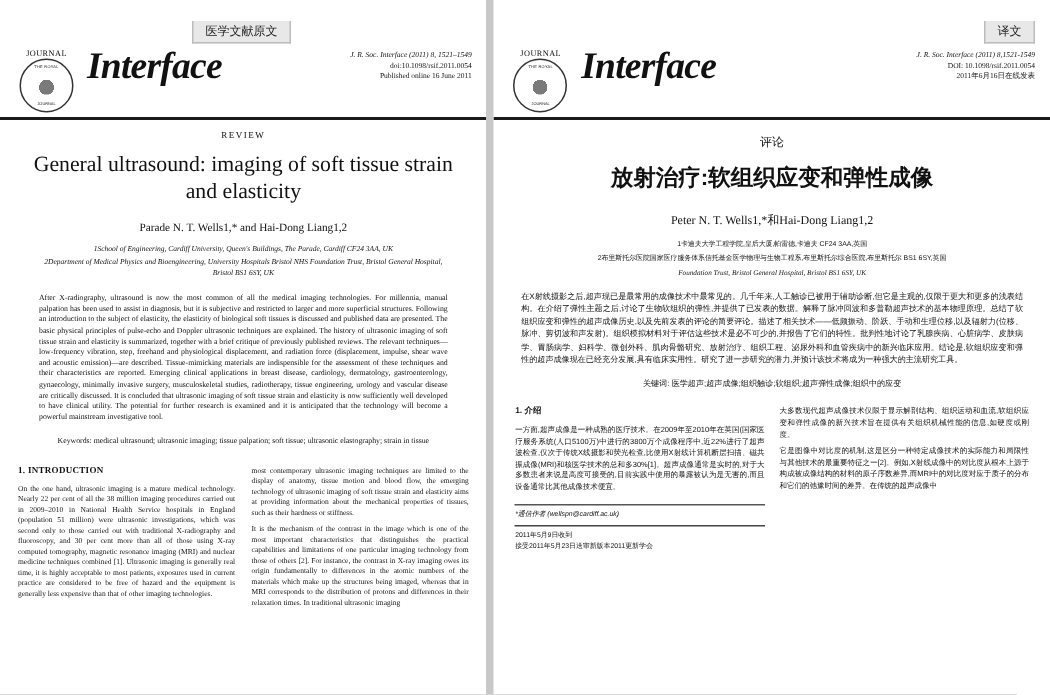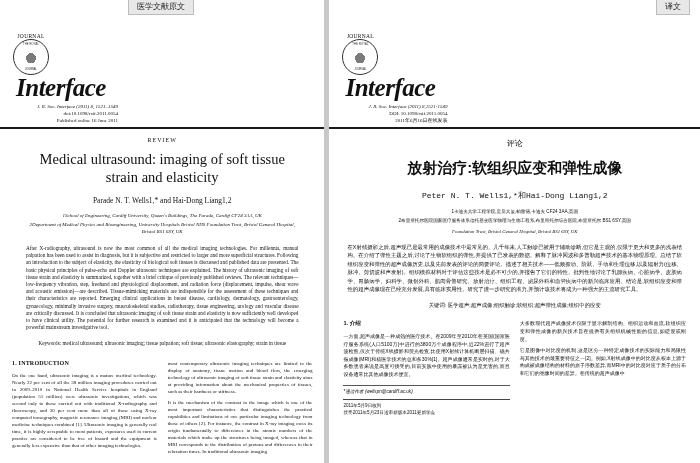--- a/index.html
+++ b/index.html
@@ -27,21 +27,21 @@
     width: 345px;
     height: 463px;
     margin-right: 5px;
   }
   .doc-right {
     width: 394px;
     height: 463px;
   }
   .tab-bar {
     position: absolute;
-    top: 0;
+    top: 14px;
     left: 0;
     width: 100%;
     height: 15px;
     pointer-events: none;
     text-align: right;
   }
   .tab-label {
     position: absolute;
     top: 0;
     font-family: "Liberation Sans", sans-serif;
@@ -56,21 +56,20 @@
   .tab-left-lbl { left: 128px; }
   .tab-right-lbl { right: 10px; }
 
   
   .hdr {
     display: flex;
     align-items: flex-start;
     padding: 18px 10px 0 10px;
     border-bottom: 2px solid #1a1a1a;
     padding-bottom: 3px;
-    flex-direction: column;
   }
   .hdr-logo {
     width: 42px;
     flex: none;
     text-align: center;
   }
   .logo-circle {
     width: 34px;
     height: 34px;
     border-radius: 50%;
@@ -218,21 +217,21 @@
     font-weight: bold;
     margin: 9px 16px 0 16px;
     color: #111;
     line-height: 20px;
   }
   .zh-authors {
     text-align: center;
     font-size: 8px;
     margin-top: 12px;
     color: #111;
-    font-family: Liberation Mono, monospace;
+    font-family: Liberation Serif, serif;
   }
   .zh-affil {
     text-align: center;
     font-size: 4.6px;
     line-height: 7px;
     margin: 7px 20px 0 20px;
     color: #111;
     font-family: "Liberation Sans", sans-serif;
   }
   .zh-affil-en {
@@ -318,21 +317,21 @@
         <div class="interface-word">Interface</div>
       </div>
       <div class="hdr-right">
         <div class="it">J. R. Soc. Interface (2011) 8, 1521–1549</div>
         <div>doi:10.1098/rsif.2011.0054</div>
         <div>Published online 16 June 2011</div>
       </div>
     </div>
 
     <div class="section-label">REVIEW</div>
-    <div class="art-title">Medical ultrasound: imaging of soft tissue strain and elasticity</div>
+    <div class="art-title">General ultrasound: imaging of soft tissue strain and elasticity</div>
     <div class="art-authors">Parade N. T. Wells1,* and Hai-Dong Liang1,2</div>
     <div class="art-affil">1School of Engineering, Cardiff University, Queen's Buildings, The Parade, Cardiff CF24 3AA, UK</div>
     <div class="art-affil" style="margin-top:2px;">2Department of Medical Physics and Bioengineering, University Hospitals Bristol NHS Foundation Trust, Bristol General Hospital, Bristol BS1 6SY, UK</div>
 
     <div class="abstract">After X-radiography, ultrasound is now the most common of all the medical imaging technologies. For millennia, manual palpation has been used to assist in diagnosis, but it is subjective and restricted to larger and more superficial structures. Following an introduction to the subject of elasticity, the elasticity of biological soft tissues is discussed and published data are presented. The basic physical principles of pulse-echo and Doppler ultrasonic techniques are explained. The history of ultrasonic imaging of soft tissue strain and elasticity is summarized, together with a brief critique of previously published reviews. The relevant techniques—low-frequency vibration, step, freehand and physiological displacement, and radiation force (displacement, impulse, shear wave and acoustic emission)—are described. Tissue-mimicking materials are indispensible for the assessment of these techniques and their characteristics are reported. Emerging clinical applications in breast disease, cardiology, dermatology, gastroenterology, gynaecology, minimally invasive surgery, musculoskeletal studies, radiotherapy, tissue engineering, urology and vascular disease are critically discussed. It is concluded that ultrasonic imaging of soft tissue strain and elasticity is now sufficiently well developed to have clinical utility. The potential for further research is examined and it is anticipated that the technology will become a powerful mainstream investigative tool.</div>
     <div class="keywords">Keywords: medical ultrasound; ultrasonic imaging; tissue palpation; soft tissue; ultrasonic elastography; strain in tissue</div>
 
     <div class="cols">
       <div class="col">
         <h3>1. INTRODUCTION</h3>

